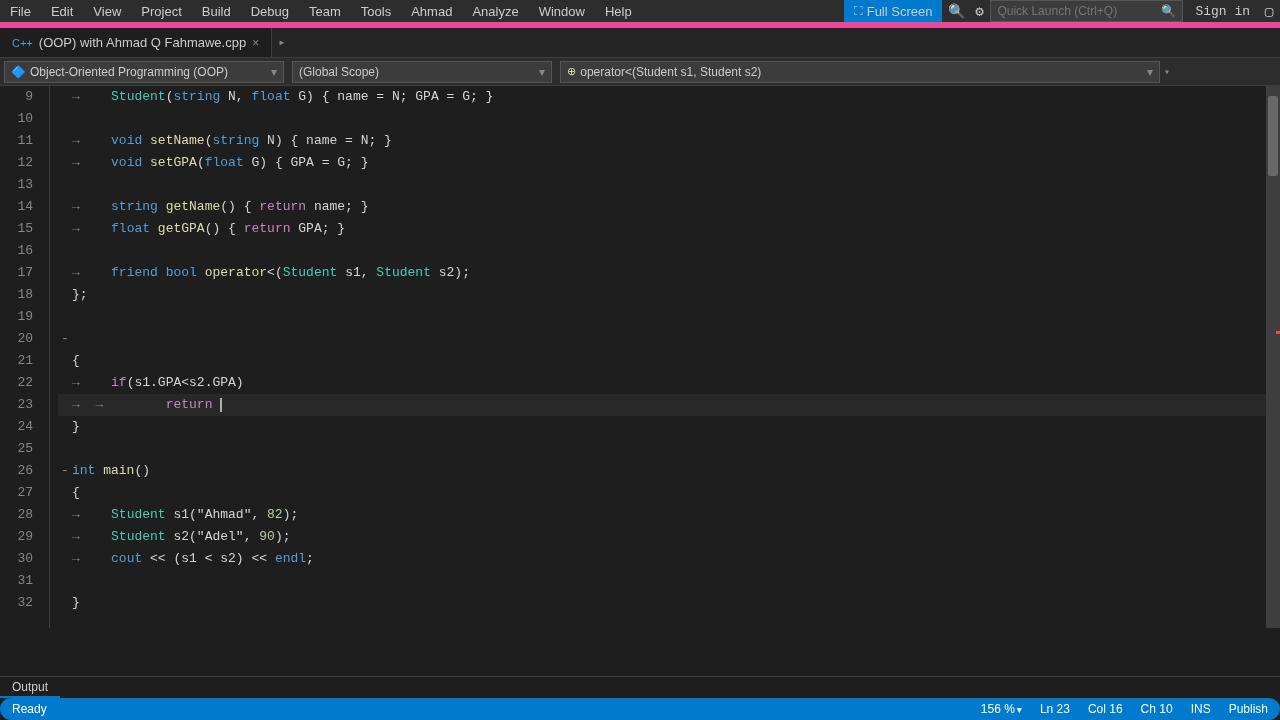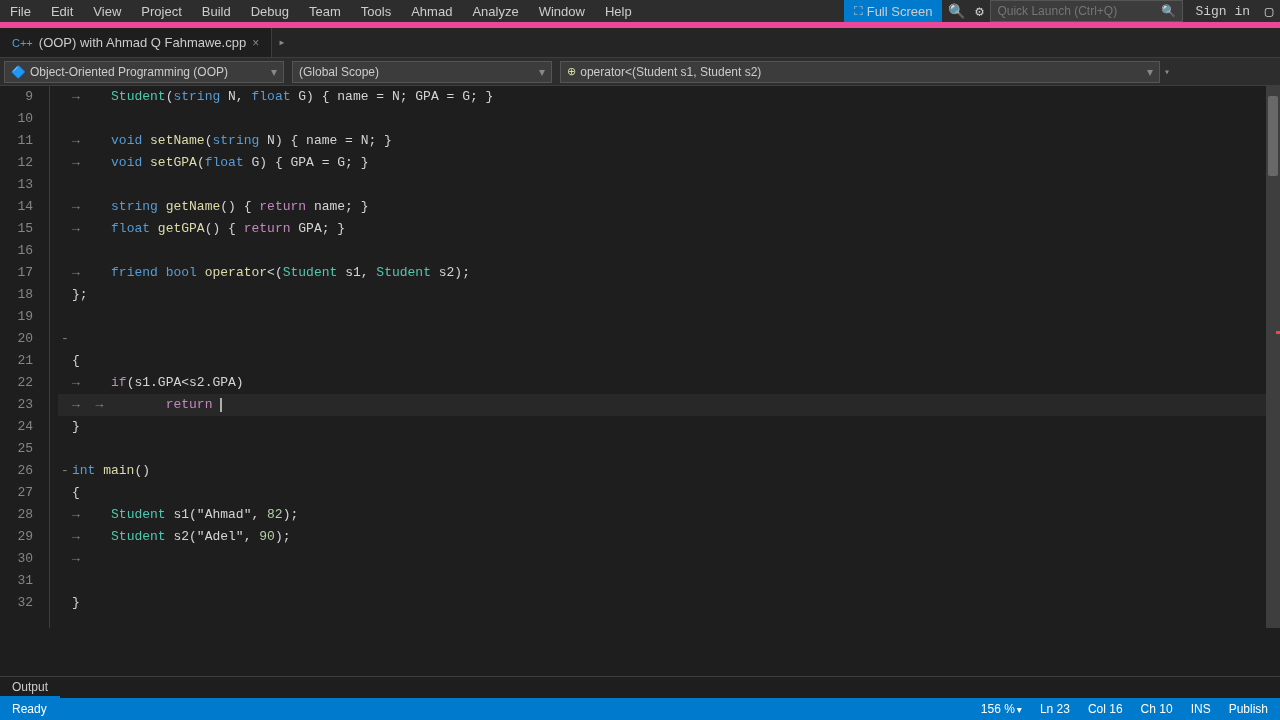--- a/index.html
+++ b/index.html
@@ -232,20 +232,21 @@
       display: flex;
       align-items: center;
       background: #007acc;
       height: 22px;
       flex-shrink: 0;
       color: #fff;
       font-size: 12px;
       font-family: 'Segoe UI', sans-serif;
       padding: 0 4px;
       gap: 2px;
+      border-radius: 11px;
     }
     .status-item {
       padding: 0 8px;
       height: 100%;
       display: flex;
       align-items: center;
       cursor: pointer;
       white-space: nowrap;
     }
     .status-spacer { flex: 1; }
@@ -375,21 +376,21 @@
         <div class="code-line"><span class="collapse-btn">-</span></div>
         <div class="code-line"><span style="display:inline-block; width:14px;"></span><span>{</span></div>
         <div class="code-line"><span style="display:inline-block; width:14px;"></span><span class="dim">→</span><span>    <span class="kw2">if</span>(s1.GPA&lt;s2.GPA)</span></div>
         <div class="code-line active-line"><span style="display:inline-block; width:14px;"></span><span class="dim">→</span><span class="dim">  →</span><span>        <span class="kw2">return</span> </span><span class="cursor-bar"></span></div>
         <div class="code-line"><span style="display:inline-block; width:14px;"></span><span>}</span></div>
         <div class="code-line"><span style="display:inline-block; width:14px;"></span></div>
         <div class="code-line"><span class="collapse-btn">-</span><span><span class="kw">int</span> <span class="fn">main</span>()</span></div>
         <div class="code-line"><span style="display:inline-block; width:14px;"></span><span>{</span></div>
         <div class="code-line"><span style="display:inline-block; width:14px;"></span><span class="dim">→</span><span>    <span class="type">Student</span> s1("Ahmad", <span class="num">82</span>);</span></div>
         <div class="code-line"><span style="display:inline-block; width:14px;"></span><span class="dim">→</span><span>    <span class="type">Student</span> s2("Adel", <span class="num">90</span>);</span></div>
-        <div class="code-line"><span style="display:inline-block; width:14px;"></span><span class="dim">→</span></div>
+        <div class="code-line"><span style="display:inline-block; width:14px;"></span><span class="dim">→</span><span>    <span class="kw">cout</span> &lt;&lt; (s1 &lt; s2) &lt;&lt; <span class="kw">endl</span>;</span></div>
         <div class="code-line"><span style="display:inline-block; width:14px;"></span></div>
         <div class="code-line"><span style="display:inline-block; width:14px;"></span><span>}</span></div>
       </div>
   </div>
   <div id="scrollbar-v">
     <div class="scrollbar-thumb"></div>
     <div class="scrollbar-mark" style="top: 245px;"></div>
   </div>
 </div>
 

